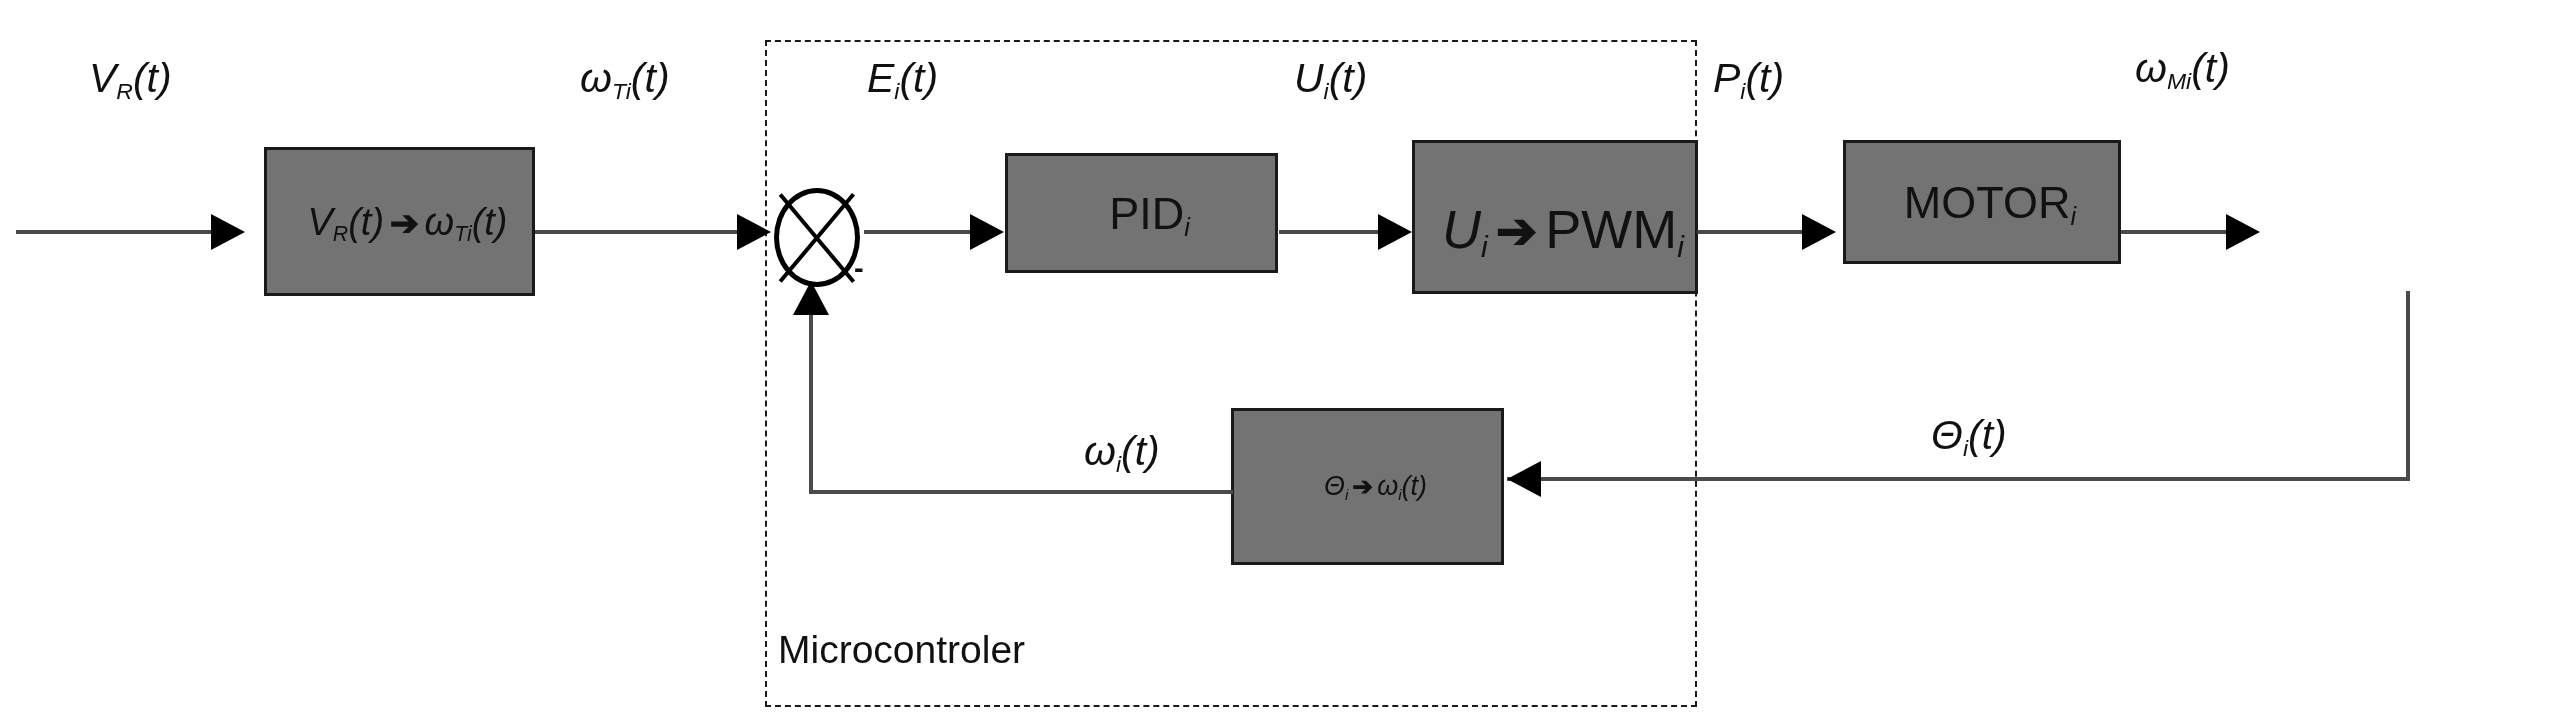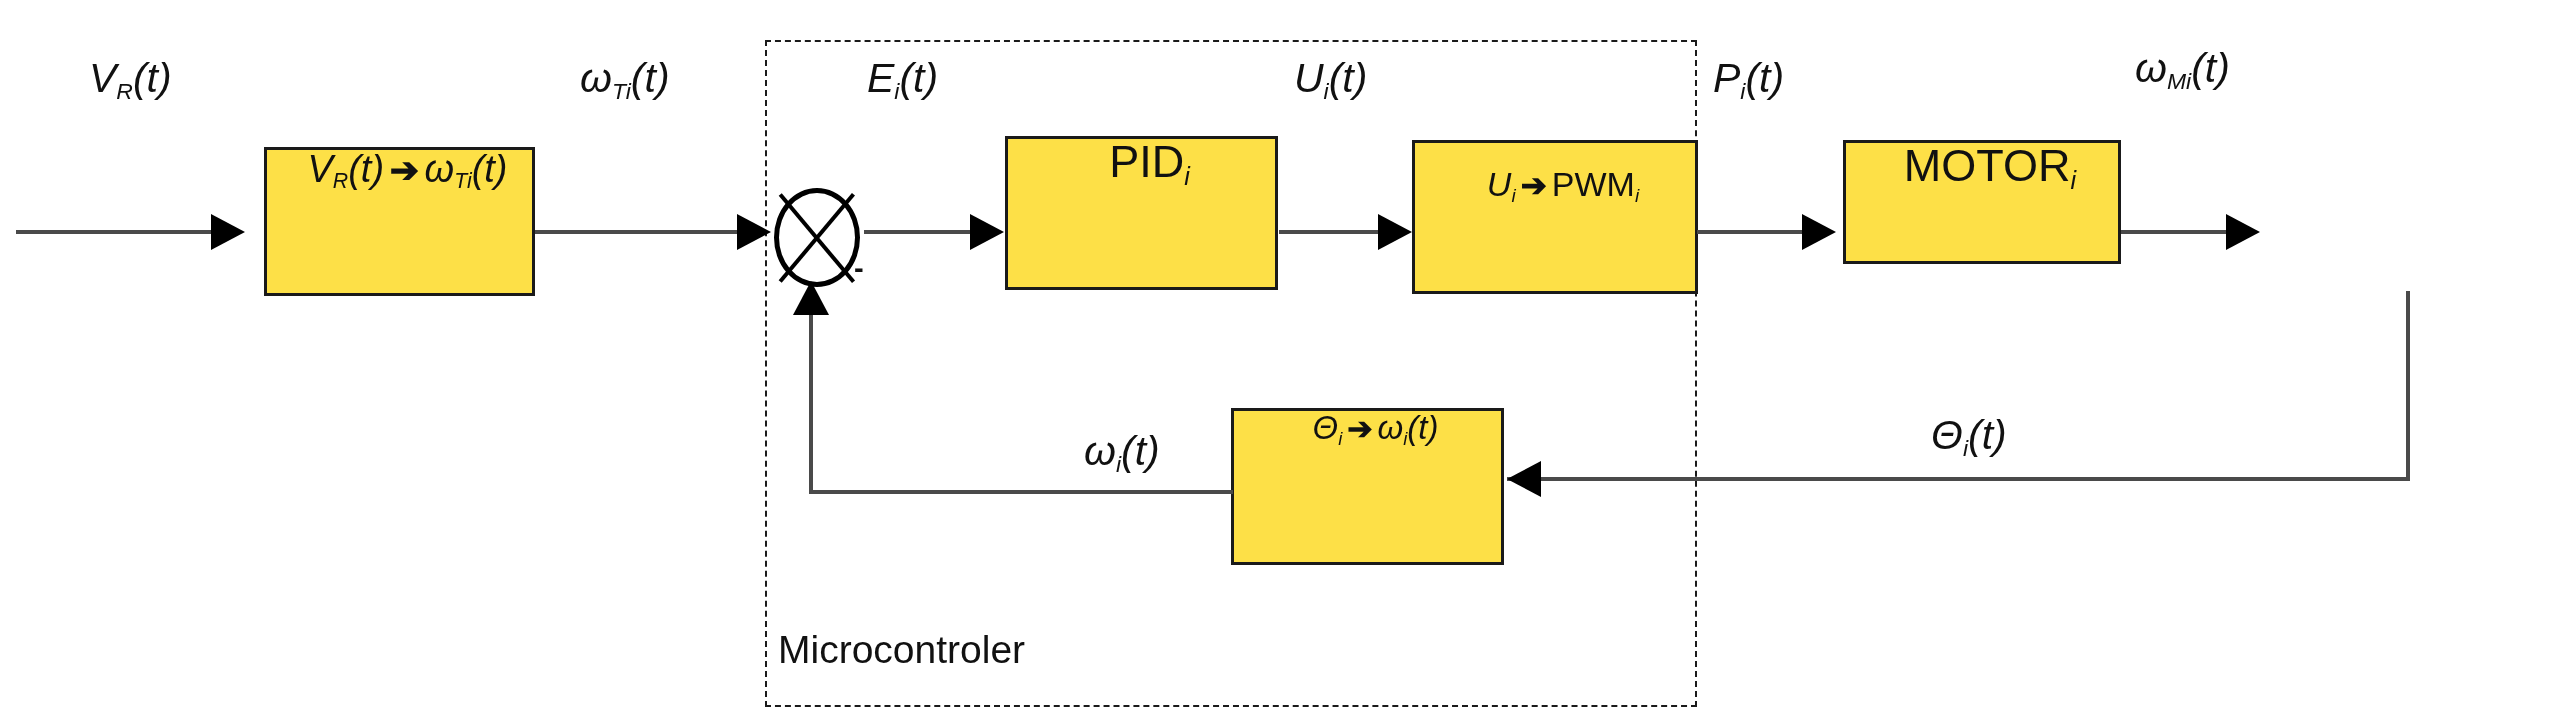--- a/index.html
+++ b/index.html
@@ -1,20 +1,20 @@
 <!DOCTYPE html>
 <html style="font-size:11.7px"><head>
 <meta charset="utf-8">
 <style>
   html,body{margin:0;padding:0;background:#fff;}
   body{font-family:"Liberation Sans", sans-serif;}
   #stage{position:relative;width:2576px;height:726px;background:#ffffff;overflow:hidden;}
 
-  .blk{position:absolute;box-sizing:border-box;border:3.6px solid #1a1a1a;background:#fde047;
-       display:flex;align-items:flex-start;justify-content:center;padding-left:16px;}
+  .blk{position:absolute;box-sizing:border-box;border:3.6px solid #1a1a1a;background:#737373;
+       display:flex;align-items:center;justify-content:center;padding-left:16px;}
   .blk .txt{font-size:45px;color:#111;white-space:nowrap;line-height:1;}
 
   .lbl{position:absolute;white-space:nowrap;color:#111;line-height:1;text-align:center;}
   .lbl.sig{font-size:41px;font-style:italic;}
 
   sub{font-size:0.56em;font-style:italic;vertical-align:baseline;position:relative;top:0.30em;}
   .it{font-style:italic;}
   .up{font-style:normal;}
   .arrowglyph{font-style:normal;font-weight:bold;padding:0 .16em;font-size:0.92em;}
 
@@ -67,34 +67,34 @@
     <span class="x2"></span>
   </div>
   <div class="minus" style="left:854px;top:254px;">-</div>
 
   <div class="wire h" style="left:864px;top:230px;width:109px;"></div>
   <div class="tip right" style="left:970px;top:214px;"></div>
   <div class="lbl sig" style="left:867px;top:58px;">
     <span class="it">E</span><sub>i</sub><span class="it">(t)</span>
   </div>
 
-  <div class="blk" style="left:1005px;top:136px;width:273px;height:154px;">
+  <div class="blk" style="left:1005px;top:153px;width:273px;height:120px;">
     <span class="txt">
       <span class="up">PID</span><sub>i</sub>
     </span>
   </div>
 
   <div class="wire h" style="left:1279px;top:230px;width:102px;"></div>
   <div class="tip right" style="left:1378px;top:214px;"></div>
   <div class="lbl sig" style="left:1294px;top:58px;">
     <span class="it">U</span><sub>i</sub><span class="it">(t)</span>
   </div>
 
   <div class="blk" style="left:1412px;top:140px;width:286px;height:154px;">
-    <span class="txt" style="font-size:34px;margin-top:24px;">
+    <span class="txt" style="font-size:54px;margin-top:24px;">
       <span class="it">U</span><sub>i</sub><span class="arrowglyph">➔</span><span class="up">PWM</span><sub>i</sub>
     </span>
   </div>
 
   <div class="wire h" style="left:1697px;top:230px;width:108px;"></div>
   <div class="tip right" style="left:1802px;top:214px;"></div>
   <div class="lbl sig" style="left:1713px;top:58px;">
     <span class="it">P</span><sub>i</sub><span class="it">(t)</span>
   </div>
 
@@ -112,21 +112,21 @@
 
 
   <div class="wire v" style="left:2406px;top:291px;width:3.6px;height:188px;"></div>
   <div class="wire h" style="left:1507px;top:477px;width:903px;"></div>
   <div class="tip left" style="left:1507px;top:461px;"></div>
   <div class="lbl sig" style="left:1931px;top:415px;">
     <span class="it">Θ</span><sub>i</sub><span class="it">(t)</span>
   </div>
 
   <div class="blk" style="left:1231px;top:408px;width:273px;height:157px;">
-    <span class="txt" style="font-size:33px;">
+    <span class="txt" style="font-size:27px;">
       <span class="it">Θ</span><sub>i</sub><span class="arrowglyph">➔</span><span class="it">ω</span><sub>i</sub><span class="it">(t)</span>
     </span>
   </div>
 
   <div class="wire h" style="left:809px;top:490px;width:424px;"></div>
   <div class="wire v" style="left:809px;top:315px;width:3.6px;height:177px;"></div>
   <div class="tip up" style="left:793px;top:281px;"></div>
   <div class="lbl sig" style="left:1084px;top:431px;">
     <span class="it">ω</span><sub>i</sub><span class="it">(t)</span>
   </div>

